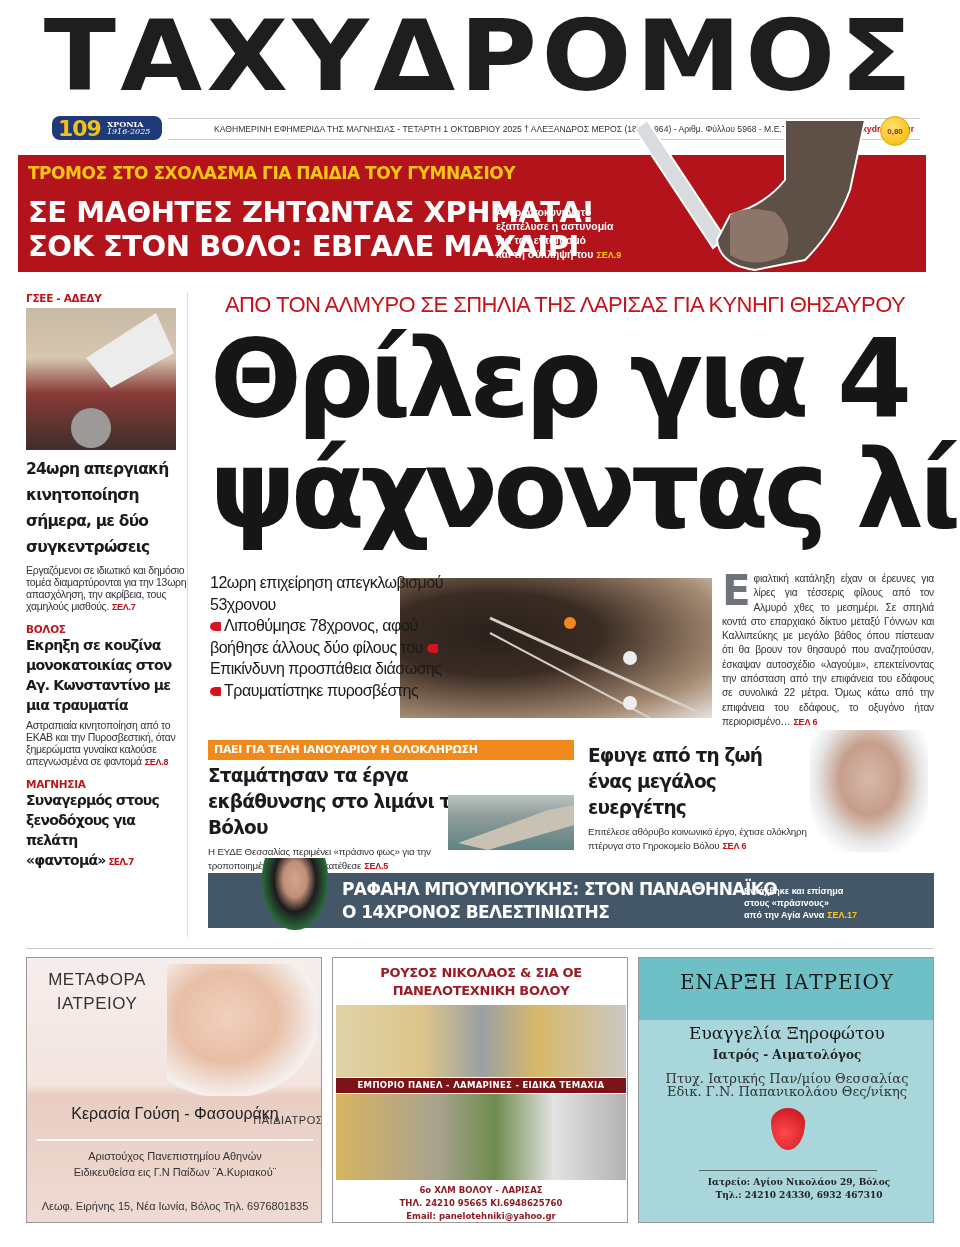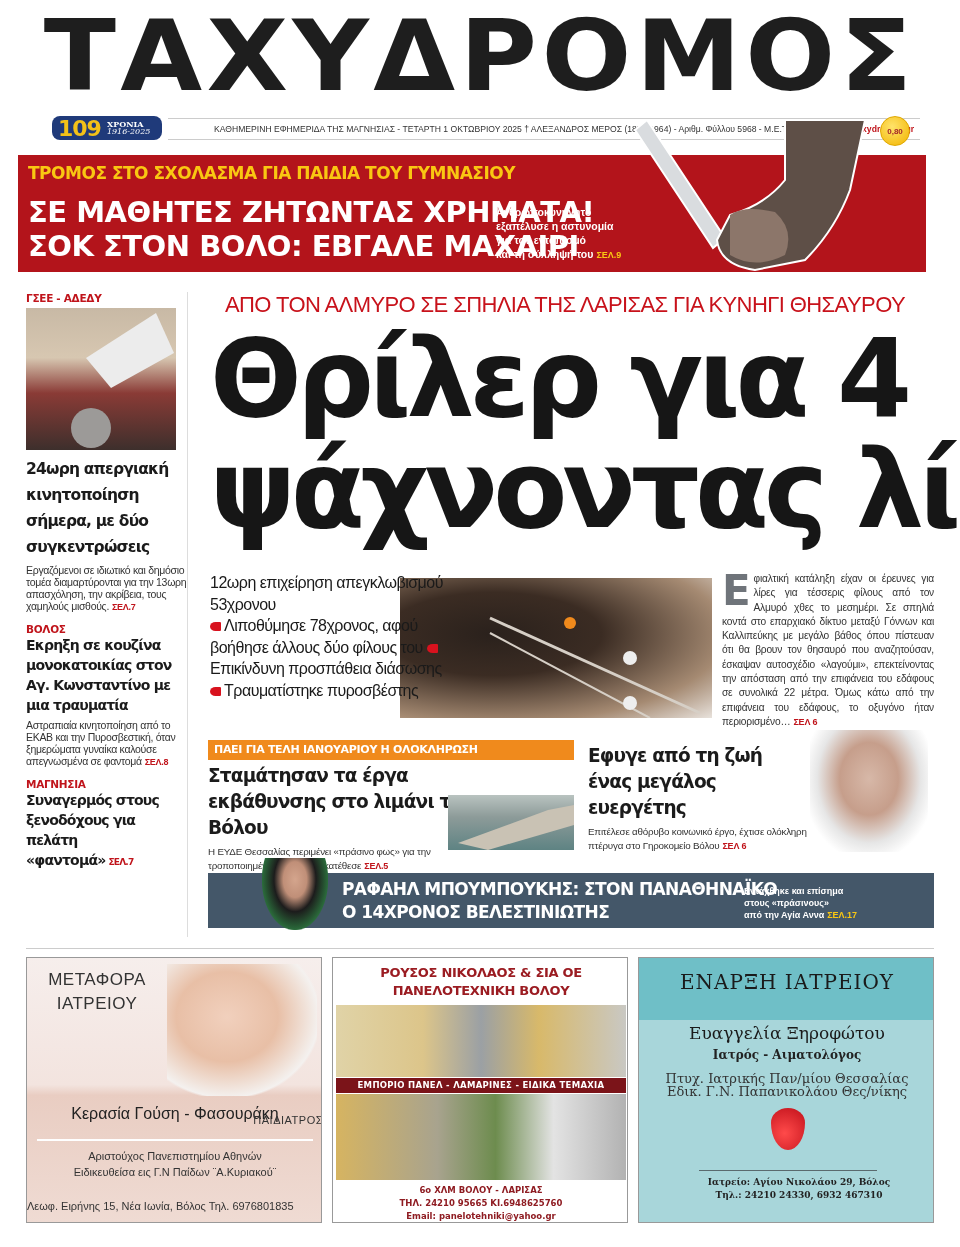--- a/index.html
+++ b/index.html
@@ -51,21 +51,21 @@
 .boy{left:262px;top:858px;width:66px;height:72px;background:radial-gradient(ellipse at 50% 30%,#d4a58d 0%,#c08f78 25%,#1c1c1c 45%,#2a6a3a 70%,transparent 72%)}
 .hr{left:26px;top:948px;width:908px;height:1px;background:#ccc}
 .ad{top:957px;width:296px;height:266px;border:1px solid #999;overflow:hidden}
 .ad1{left:26px;background:linear-gradient(180deg,#f6eeec 0%,#f3e4df 48%,#e9cdc2 52%,#efdbd3 100%)}
 .ad1 .t{position:absolute;left:14px;top:10px;width:112px;text-align:center;font-size:17px;line-height:24px;color:#333;letter-spacing:0.5px}
 .ad1 .baby{position:absolute;left:140px;top:6px;width:150px;height:132px;background:radial-gradient(ellipse at 40% 40%,#f1d0bd 0%,#e8bfa6 40%,#f4f1ef 72%,transparent 74%)}
 .ad1 .name{position:absolute;left:0;top:147px;width:296px;text-align:center;font-size:16px;color:#222}
 .ad1 .role{position:absolute;left:0;top:156px;width:296px;text-align:right;font-size:11px;color:#333;letter-spacing:0.5px}
 .ad1 .line{position:absolute;left:10px;top:181px;width:276px;height:2px;background:#fff}
 .ad1 .q1{position:absolute;left:0;top:190px;width:296px;text-align:center;font-size:11px;line-height:16px;color:#333}
-.ad1 .addr{position:absolute;left:0;top:242px;width:296px;font-size:11px;color:#333}
+.ad1 .addr{position:absolute;left:0;top:242px;width:296px;text-align:center;font-size:11px;color:#333}
 .ad2{left:332px;background:#fff}
 .ad2 .t{position:absolute;left:0;top:6px;width:296px;text-align:center;font-family:"DejaVu Sans",sans-serif;font-weight:bold;font-size:13px;line-height:18px;color:#9b1c22;letter-spacing:-0.3px}
 .ad2 .p1{position:absolute;left:3px;top:47px;width:290px;height:72px;background:linear-gradient(90deg,#e0d3a7 0%,#dcc58a 30%,#9ba0a4 50%,#d8b96a 70%,#c9c8c3 100%)}
 .ad2 .band{position:absolute;left:3px;top:120px;width:290px;height:15px;background:#7b1419;color:#fff;font-family:"DejaVu Sans",sans-serif;font-weight:bold;font-size:8.5px;line-height:15px;text-align:center;letter-spacing:0.3px}
 .ad2 .p2{position:absolute;left:3px;top:136px;width:290px;height:86px;background:linear-gradient(90deg,#d6b461 0%,#a8a38e 35%,#6d8c4e 55%,#e3e3e3 75%,#b2b2b2 100%)}
 .ad2 .c{position:absolute;left:0;top:226px;width:296px;text-align:center;font-family:"DejaVu Sans",sans-serif;font-weight:bold;font-size:8.5px;line-height:13px;color:#8f1c22}
 .ad3{left:638px;background:#a8d6da}
 .ad3 .top{position:absolute;left:0;top:0;width:296px;height:62px;background:#6fbfc7;text-align:center;font-family:"DejaVu Serif",serif;font-size:20px;line-height:48px;color:#1a1a1a;letter-spacing:1px}
 .ad3 .n{position:absolute;left:0;top:65px;width:296px;text-align:center;font-family:"DejaVu Serif",serif;font-size:17px;color:#1a1a1a}
 .ad3 .r{position:absolute;left:0;top:90px;width:296px;text-align:center;font-family:"DejaVu Serif",serif;font-weight:bold;font-size:12px;color:#222}

